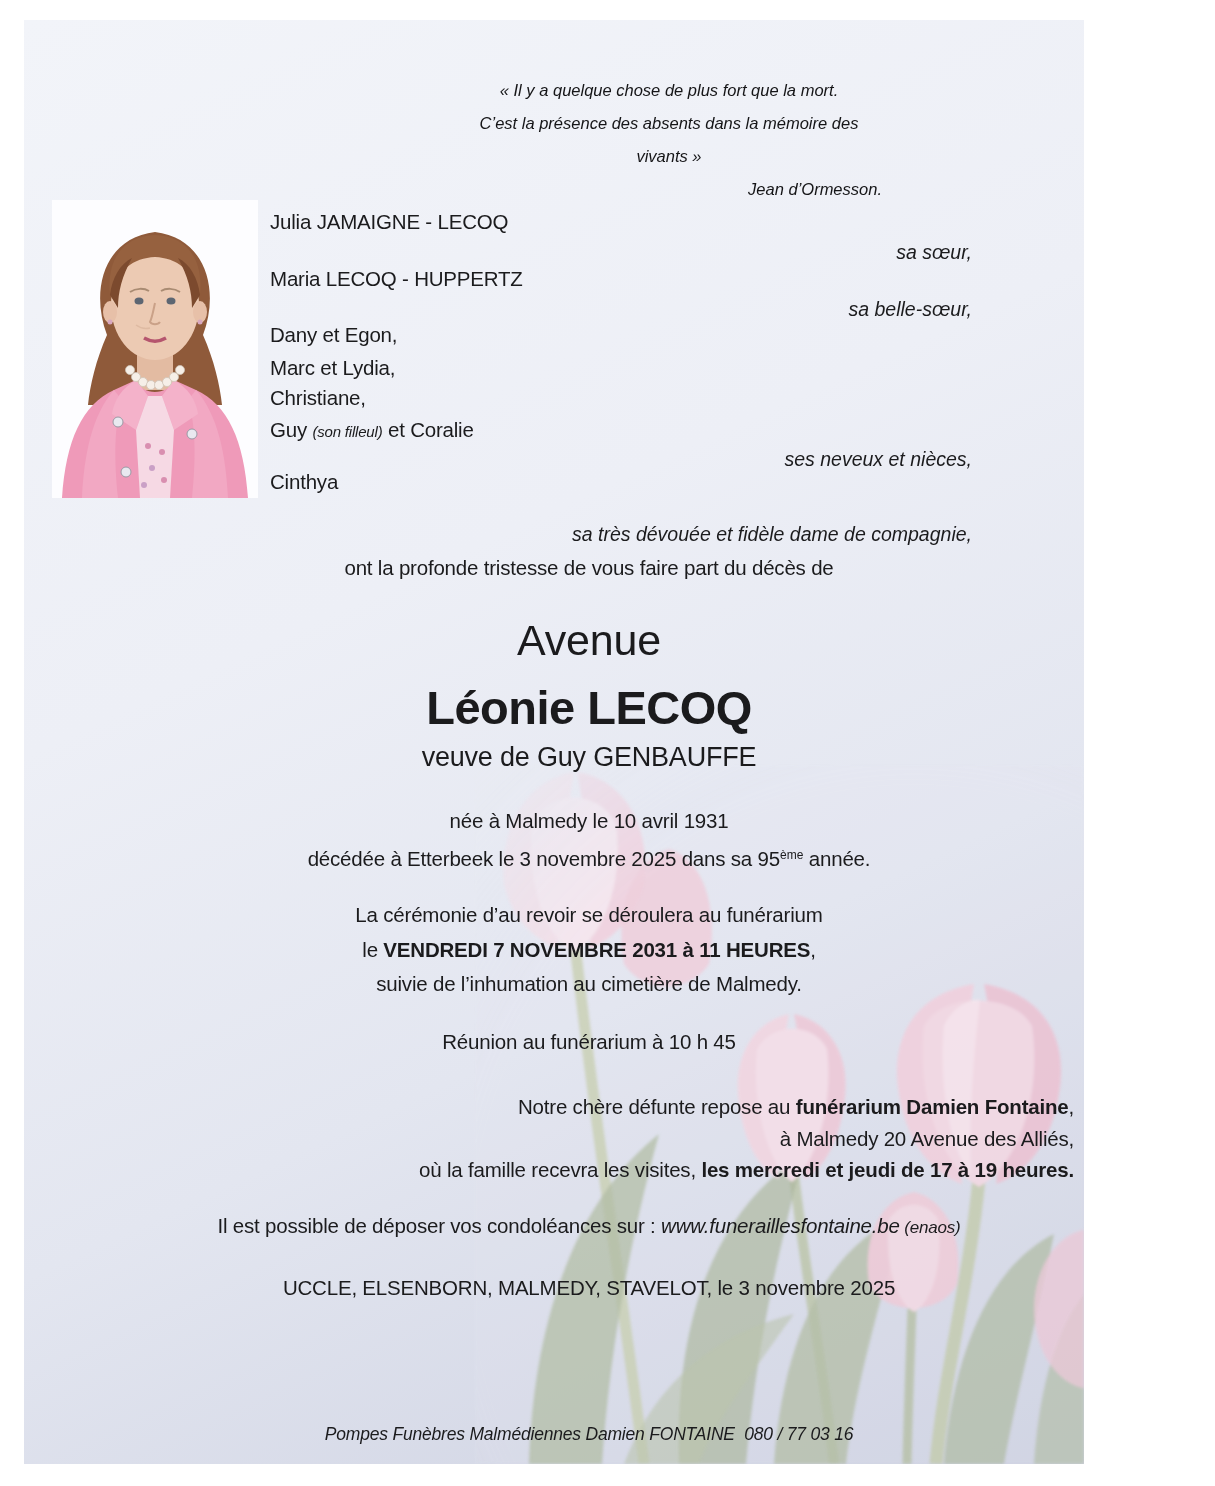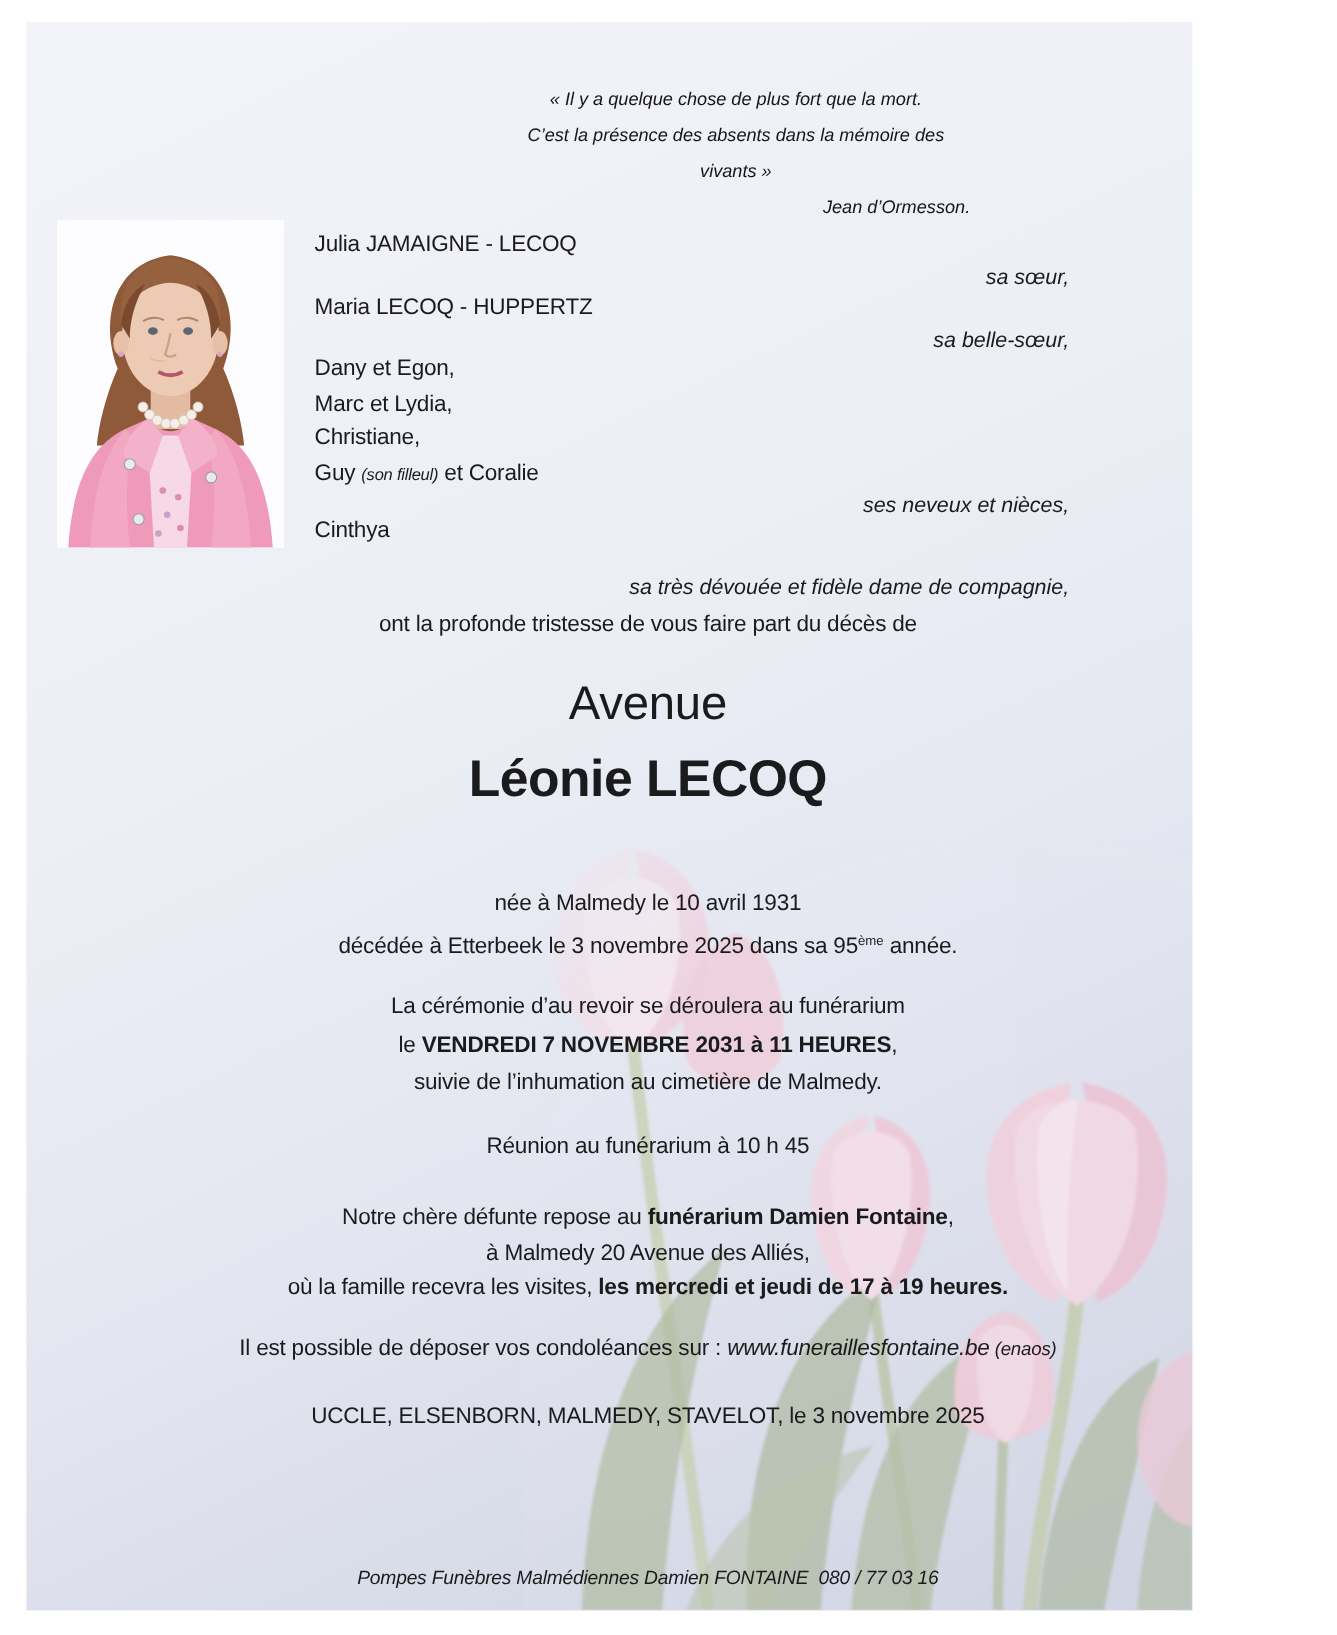--- a/index.html
+++ b/index.html
@@ -28,38 +28,38 @@
     font-style:italic; font-size:16.5px; line-height:33px; text-align:center; color:#151517;
   }
   .quote .attr { text-align:right; padding-right:2px; }
   
   .portrait {
     position:absolute; left:28px; top:180px; width:206px; height:298px;
     background:#fdfdff; overflow:hidden;
   }
   .portrait svg { width:100%; height:100%; display:block; }
   
-  .fname { position:absolute; left:262px; font-size:20.5px; letter-spacing:-0.2px; white-space:pre; }
+  .fname { position:absolute; left:246px; font-size:20.5px; letter-spacing:-0.2px; white-space:pre; }
   .frel  { position:absolute; right:112px; font-size:19.5px; font-style:italic; white-space:pre; }
   .note  { font-style:italic; font-size:15px; }
   .n1 { top:190px; } .r1 { top:221px; }
   .n2 { top:247px; } .r2 { top:278px; }
   .n3 { top:303px; } .n4 { top:336px; } .n5 { top:366px; } .n6 { top:398px; }
   .r3 { top:428px; }
   .n7 { top:450px; } .r4 { top:483px;margin-top:20px; }
   
   .cc { position:absolute; left:80px; right:10px; text-align:center; font-size:20.5px; letter-spacing:-0.2px; }
   .announce { top:536px; }
   .madame   { top:596px; font-size:43px; }
   .deadname { top:660px; font-size:47px; font-weight:700; letter-spacing:-0.5px; }
   .veuve    { top:722px; font-size:27px; }
   .birth    { top:784px; line-height:34px; }
   .ceremony { top:878px; line-height:34.5px; }
   .meeting  { top:1010px; }
-  .repose   { top:1071px; line-height:31.5px; }
+  .repose   { top:1071px; line-height:31.5px;text-align:right; }
   .condol   { top:1194px; }
   .cities   { top:1256px; }
   .footer   { top:1404px; font-size:17.5px; font-style:italic; }
   .b  { font-weight:700; }
   .it { font-style:italic; }
   .small-it { font-style:italic; font-size:17px; }
   .ws { white-space:pre-wrap; }
   sup.age { font-size:12px; vertical-align:7px; letter-spacing:0; }
 </style>
 </head>
@@ -182,20 +182,21 @@
   <div class="fname n5">Christiane,</div>
   <div class="fname n6"><span class="ws">Guy </span><span class="note ws">(son filleul)</span><span class="ws"> et Coralie</span></div>
   <div class="frel r3">ses neveux et nièces,</div>
 
   <div class="fname n7">Cinthya</div>
   <div class="frel r4">sa très dévouée et fidèle dame de compagnie,</div>
 
   <div class="cc announce">ont la profonde tristesse de vous faire part du décès de</div>
   <div class="cc madame">Avenue</div>
   <div class="cc deadname">Léonie LECOQ</div>
+  <div class="cc veuve">veuve de Guy GENBAUFFE</div>
 
   <div class="cc birth">
     <div>née à Malmedy le 10 avril 1931</div>
     <div><span class="ws">décédée à Etterbeek le 3 novembre 2025 dans sa 95</span><sup class="age">ème</sup><span class="ws"> année.</span></div>
   </div>
 
   <div class="cc ceremony">
     <div>La cérémonie d’au revoir se déroulera au funérarium</div>
     <div><span class="ws">le </span><span class="b ws">VENDREDI 7 NOVEMBRE 2031 à 11 HEURES</span><span class="ws">,</span></div>
     <div>suivie de l’inhumation au cimetière de Malmedy.</div>

